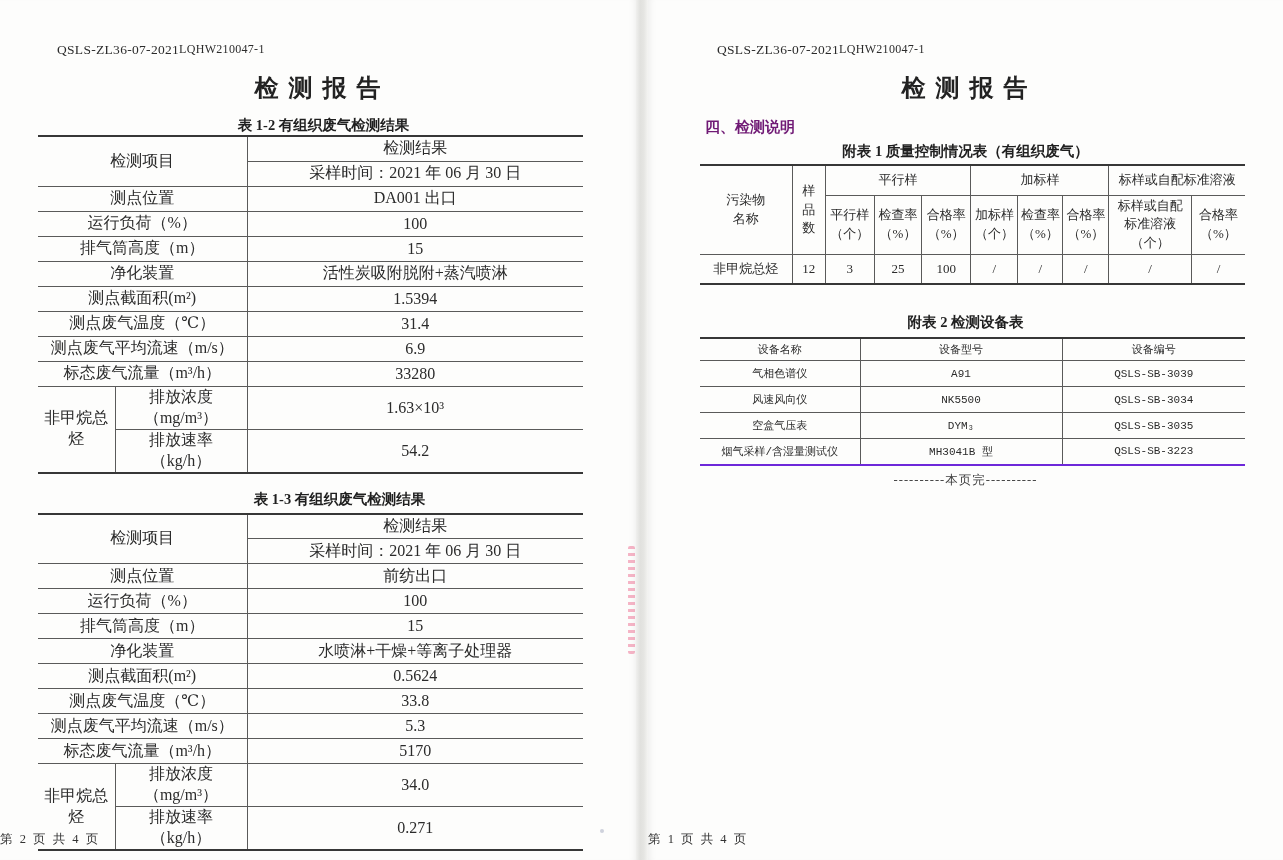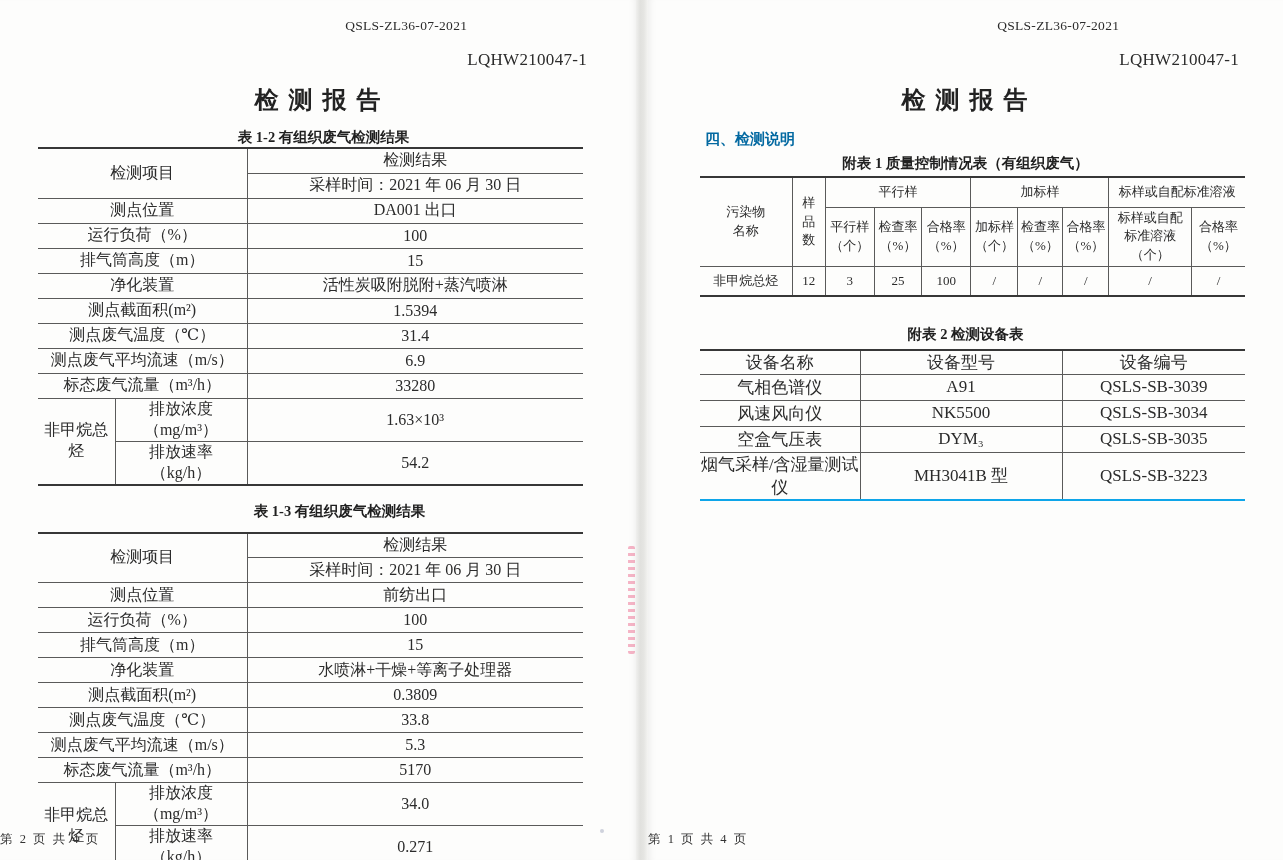--- a/index.html
+++ b/index.html
@@ -9,63 +9,63 @@
     color:#2b2b2b;
     background:#ededeb;
   }
   .sheet { position:relative; width:1283px; height:860px; background:#fbfbfa; overflow:hidden; }
   .page { position:absolute; top:0; height:860px; background:#fdfdfc; }
   .page-left  { left:0;    width:637px; box-shadow: inset -7px 0 9px -7px rgba(0,0,0,0.10); }
   .page-right { left:648px; width:635px; box-shadow: inset 7px 0 9px -7px rgba(0,0,0,0.10); }
   .seam { position:absolute; left:636px; top:0; width:12px; height:860px;
           background:linear-gradient(to right,#f0f0ee 0%,#e1e1de 35%,#e5e5e2 65%,#f4f4f2 100%); }
 
-  .doc-header { display:flex; justify-content:flex-end; padding-top:18px; font-size:13.5px; letter-spacing:0.3px; }
+  .doc-header { display:flex; justify-content:flex-start; padding-top:42px; font-size:13.5px; letter-spacing:0.3px; }
   .page-left  .doc-header { padding-left:57px; padding-right:50px; }
   .page-right .doc-header { padding-left:69px; padding-right:44px; }
-  .doc-header .rno { font-size:17px;margin-top:32px; }
+  .doc-header .rno { font-size:12px; }
 
   .report-title { text-align:center; margin-top:14px; font-size:24px; font-weight:bold; letter-spacing:2px; color:#222; }
 
   .tbl-caption { text-align:center; font-weight:bold; font-size:14.5px; color:#1f1f1f; }
 
   table { border-collapse:collapse; table-layout:fixed; }
 
   
   .dtable { width:545px; margin-left:38px; font-size:16px;
             border-top:2px solid #373737; border-bottom:2px solid #373737; }
   .dtable td { border-top:1px solid #5a5a5a; height:25px; text-align:center; vertical-align:middle; padding:0 4px; }
   .dtable tr:first-child td { border-top:none; }
   .b-r { border-right:1px solid #5a5a5a; }
 
   .cap-l { margin-top:12px;margin-left:10px; }
-  .cap-l2 { margin-top:16px; margin-bottom:11px;padding-left:42px; }
+  .cap-l2 { margin-top:16px; margin-bottom:4px;padding-left:42px; }
 
   
   .qtable { width:545px; margin-left:52px; margin-top:3px; font-size:13px;
             border-top:2px solid #373737; border-bottom:2px solid #373737; }
   .qtable td { border-top:1px solid #5a5a5a; text-align:center; vertical-align:middle; padding:1px 2px; }
   .qtable tr:first-child td { border-top:none; }
   .qtable .h1 td { height:30px; }
   .qtable .h2 td { height:52px; }
   .qtable .qdata td { height:29px; }
   .wrap { white-space:pre-line; line-height:1.45; }
 
   
-  .etable { width:545px; margin-left:52px; font-size:17px;
-            border-top:2px solid #373737; border-bottom:2px solid #0ea5e9; }
+  .etable { width:545px; margin-left:52px; font-size:11px;
+            border-top:2px solid #373737; border-bottom:2px solid #6d28d9;font-family:Liberation Mono, monospace; }
   .etable td { border-top:1px solid #5a5a5a; height:26px; text-align:center; vertical-align:middle; }
   .etable tr:first-child td { border-top:none; height:23px; }
 
   .end-marker { text-align:center; margin-top:6px; font-size:12.5px; color:#3c3c3c; letter-spacing:1px; }
 
   .page-footer { position:absolute; bottom:12px; left:0; width:100%; text-align:left;
                  font-size:12.5px; letter-spacing:2px; color:#333; }
 
-  .section-heading { margin-left:57px; margin-top:14px; font-size:15px; font-weight:bold; color:#0369a1; }
+  .section-heading { margin-left:57px; margin-top:14px; font-size:15px; font-weight:bold; color:#701a75; }
   .cap-r1 { margin-top:5px; }
   .cap-r2 { margin-top:28px; margin-bottom:5px; }
 
   
   .ink-bleed { position:absolute; left:628px; top:546px; width:7px; height:108px;
                background:repeating-linear-gradient(to bottom, rgba(232,62,110,0.38) 0 3px, transparent 3px 7px);
                filter:blur(0.4px); border-radius:2px; }
   .speck { position:absolute; width:4px; height:4px; background:rgba(120,130,160,0.35); border-radius:50%; }
 </style>
 </head>
@@ -165,21 +165,21 @@
       <tr>
             <td class="b-r" colspan="2">排气筒高度（m）</td>
             <td>15</td>
           </tr>
       <tr>
             <td class="b-r" colspan="2">净化装置</td>
             <td>水喷淋+干燥+等离子处理器</td>
           </tr>
       <tr>
             <td class="b-r" colspan="2">测点截面积(m²)</td>
-            <td>0.3809</td>
+            <td>0.5624</td>
           </tr>
       <tr>
             <td class="b-r" colspan="2">测点废气温度（℃）</td>
             <td>33.8</td>
           </tr>
       <tr>
             <td class="b-r" colspan="2">测点废气平均流速（m/s）</td>
             <td>5.3</td>
           </tr>
       <tr>
@@ -303,17 +303,18 @@
         <td>QSLS-SB-3035</td>
       </tr>
       <tr>
         <td class="b-r">烟气采样/含湿量测试仪</td>
         <td class="b-r">MH3041B 型</td>
         <td>QSLS-SB-3223</td>
       </tr>
     </tbody>
       </table>
 
+    <div class="end-marker">----------本页完----------</div>
 
     <div class="page-footer">第 1 页 共 4 页</div>
   </div>
 
 </div>
 
 </body></html>

